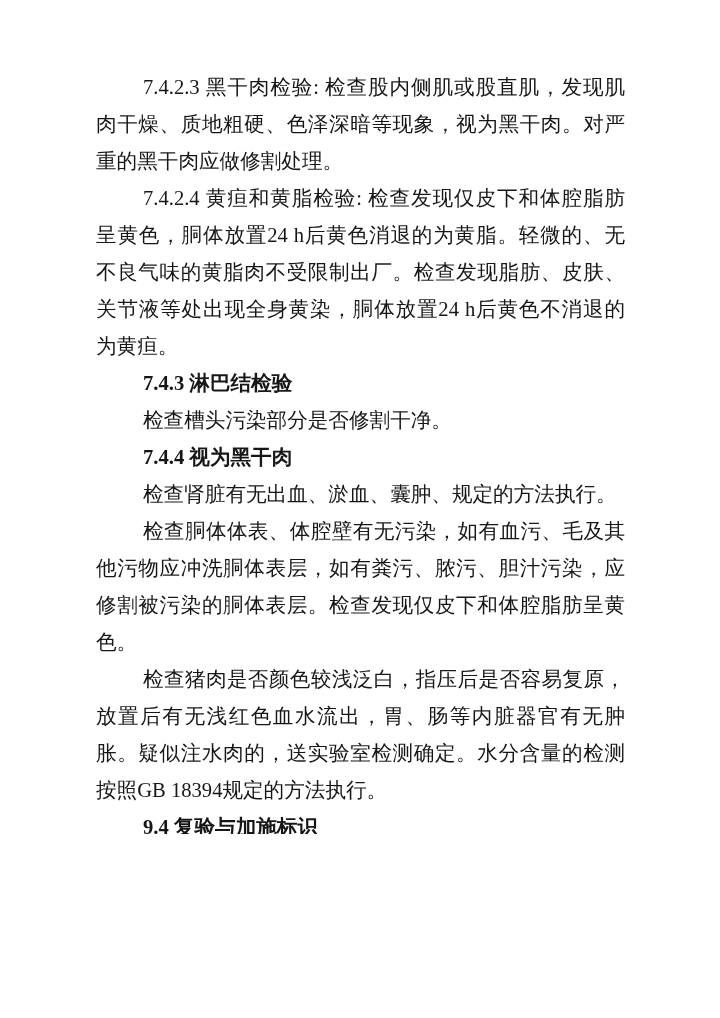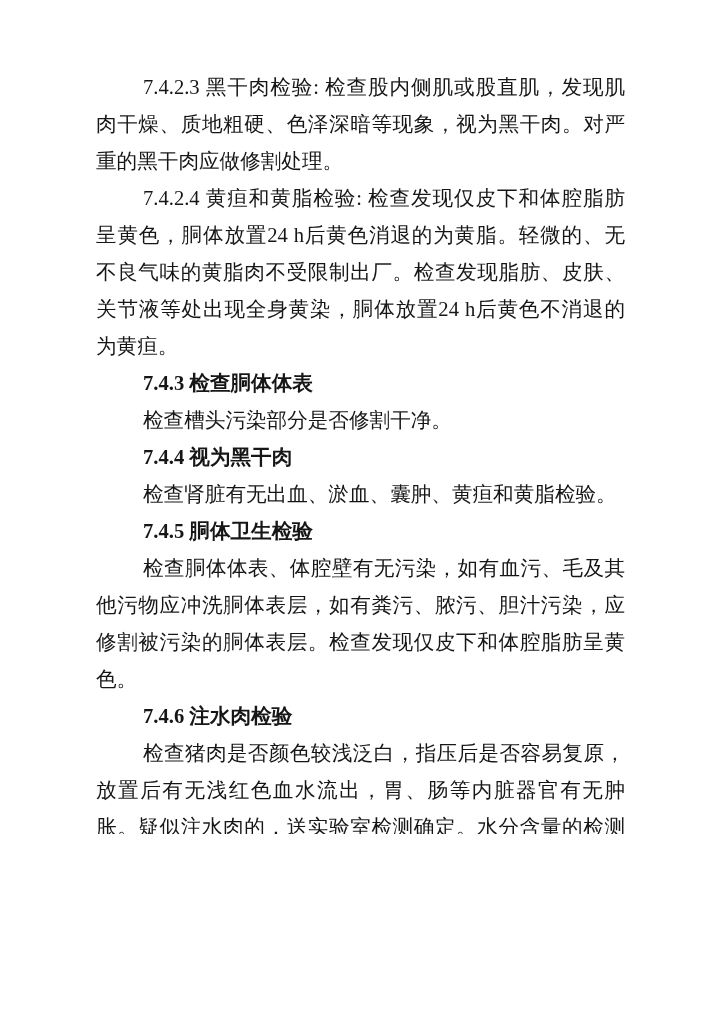--- a/index.html
+++ b/index.html
@@ -48,27 +48,25 @@
   }
 </style>
 </head>
 <body>
 
 <div class="page">
 
   <div class="text-block">
     <p>7.4.2.3 黑干肉检验: 检查股内侧肌或股直肌，发现肌肉干燥、质地粗硬、色泽深暗等现象，视为黑干肉。对严重的黑干肉应做修割处理。</p>
     <p>7.4.2.4 黄疸和黄脂检验: 检查发现仅皮下和体腔脂肪呈黄色，胴体放置24 h后黄色消退的为黄脂。轻微的、无不良气味的黄脂肉不受限制出厂。检查发现脂肪、皮肤、关节液等处出现全身黄染，胴体放置24 h后黄色不消退的为黄疸。</p>
-    <p class="heading">7.4.3 检查胴体体表</p>
+    <p class="heading">7.4.3 淋巴结检验</p>
     <p>检查槽头污染部分是否修割干净。</p>
     <p class="heading">7.4.4 视为黑干肉</p>
-    <p>检查肾脏有无出血、淤血、囊肿、黄疸和黄脂检验。</p>
-    <p class="heading">7.4.5 胴体卫生检验</p>
+    <p>检查肾脏有无出血、淤血、囊肿、规定的方法执行。</p>
     <p>检查胴体体表、体腔壁有无污染，如有血污、毛及其他污物应冲洗胴体表层，如有粪污、脓污、胆汁污染，应修割被污染的胴体表层。检查发现仅皮下和体腔脂肪呈黄色。</p>
-    <p class="heading">7.4.6 注水肉检验</p>
     <p>检查猪肉是否颜色较浅泛白，指压后是否容易复原，放置后有无浅红色血水流出，胃、肠等内脏器官有无肿胀。疑似注水肉的，送实验室检测确定。水分含量的检测按照GB 18394规定的方法执行。</p>
     <p class="heading">9.4 复验与加施标识</p>
     <p>7.5.1 体腔壁有无污染，确认合格的胴体，加盖肉品品</p>
   </div>
 
   <div class="page-number">8</div>
 
 </div>
 
 </body></html>

